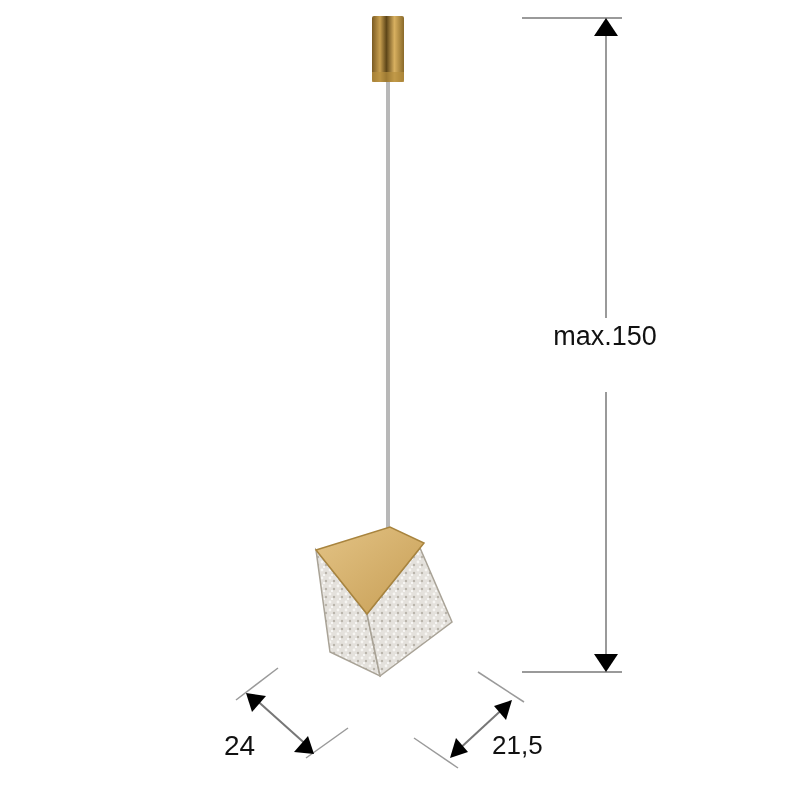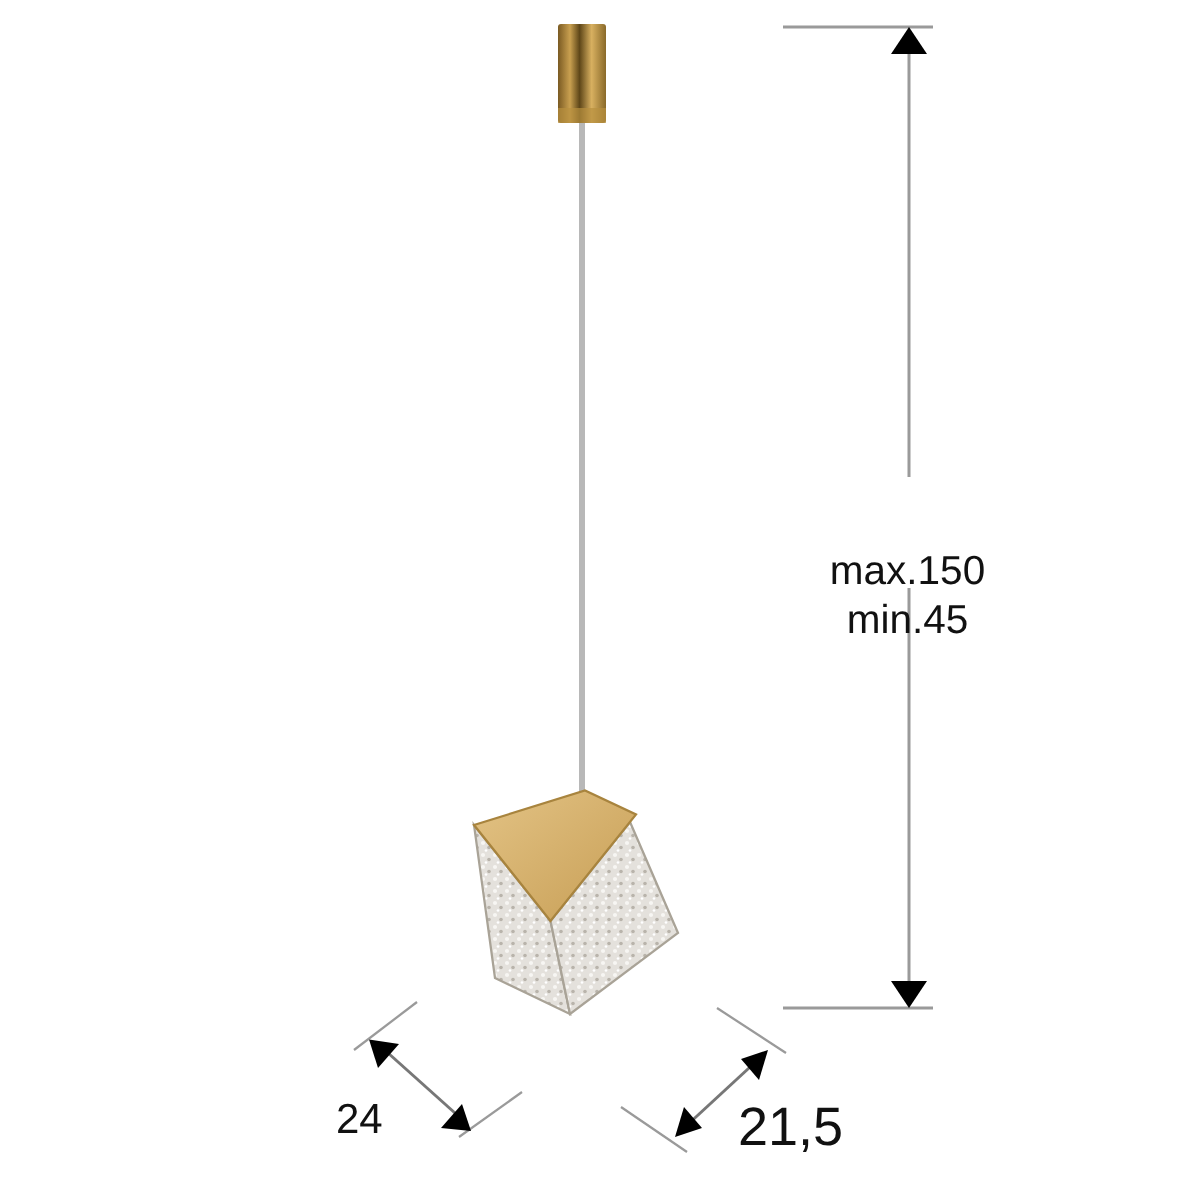--- a/index.html
+++ b/index.html
@@ -1,23 +1,23 @@
 <!DOCTYPE html>
 <html><head>
   <meta charset="utf-8">
   <style>
     html, body { margin: 0; padding: 0; background: #ffffff; }
     body { width: 800px; height: 800px; position: relative; overflow: hidden;
            font-family: "Liberation Sans", sans-serif; }
     #diagram { position: absolute; left: 0; top: 0; width: 800px; height: 800px; }
     .label { position: absolute; color: #111111; font-family: "Liberation Sans", sans-serif; }
     .height-label { left: 530px; top: 320px; width: 150px; text-align: center;
-                    font-size: 27px; line-height: 33px; margin-top: 44px; }
+                    font-size: 27px; line-height: 33px; }
     .width-label { left: 224px; top: 730px; font-size: 28px; }
-    .depth-label { left: 492px; top: 730px; font-size: 36px; }
+    .depth-label { left: 492px; top: 730px; font-size: 26px; }
   </style>
 </head>
 <body>
 
 <svg id="diagram" viewBox="0 0 800 800" xmlns="http://www.w3.org/2000/svg">
   <defs>
     <linearGradient id="canopyGrad" x1="0" y1="0" x2="1" y2="0">
       <stop offset="0" stop-color="#7a5a22"></stop>
       <stop offset="0.25" stop-color="#c9a050"></stop>
       <stop offset="0.45" stop-color="#5e4618"></stop>
@@ -73,16 +73,15 @@
     <line x1="478" y1="672" x2="524" y2="702" stroke="#9a9a9a" stroke-width="1.5"></line>
     <line x1="414" y1="738" x2="458" y2="768" stroke="#9a9a9a" stroke-width="1.5"></line>
     <line x1="456" y1="752" x2="508" y2="704" stroke="#777" stroke-width="2"></line>
     <polygon points="512,700 506,720 494,706" fill="#000"></polygon>
     <polygon points="450,758 456,738 468,752" fill="#000"></polygon>
   </g>
 </svg>
 
 <div class="label height-label">
   <div>max.150</div>
-  <div>min.45</div>
 </div>
 <div class="label width-label">24</div>
 <div class="label depth-label">21,5</div>
 
 </body></html>

